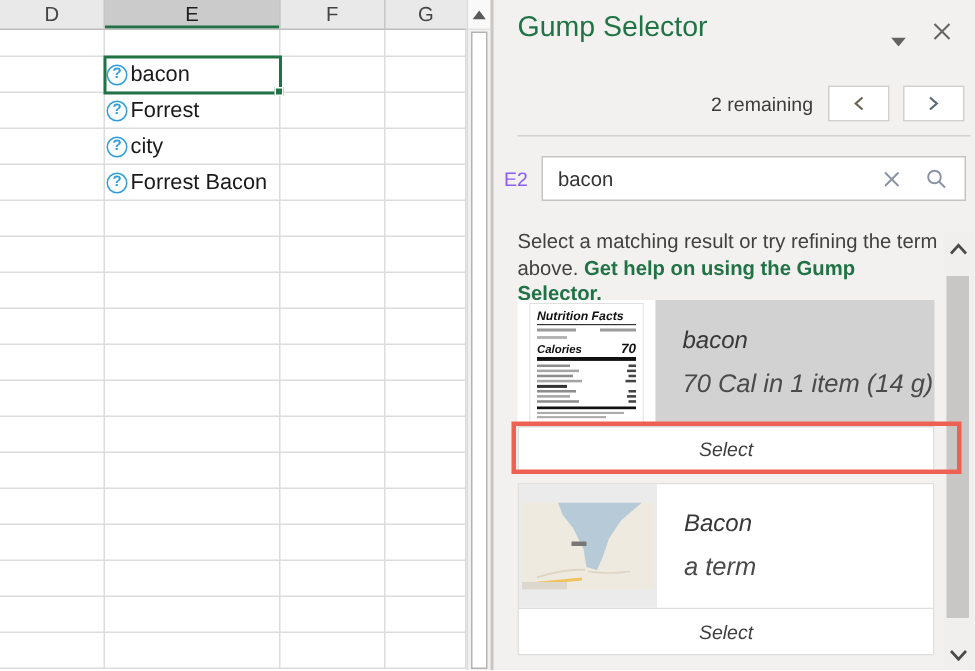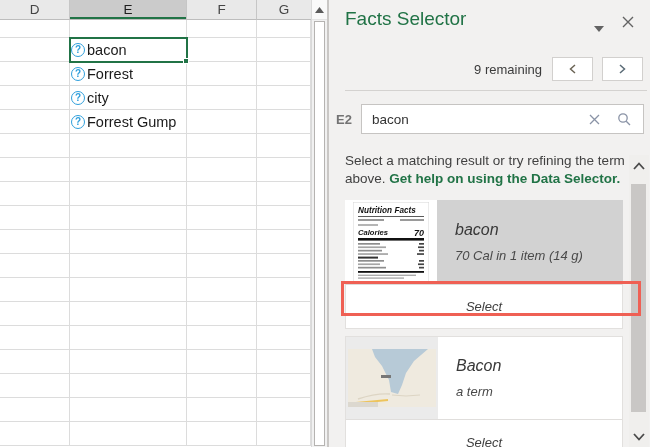--- a/index.html
+++ b/index.html
@@ -52,21 +52,21 @@
   .pane-dd{position:absolute;right:46px;top:18px;cursor:pointer;}
   .pane-close{position:absolute;right:16px;top:14px;cursor:pointer;}
   .counter{position:absolute;top:57px;left:0;right:7px;display:flex;align-items:center;
            justify-content:flex-end;gap:9px;}
   .counter .remaining{font-size:13px;color:#3b3b3b;margin-right:1px;}
   .navbtn{width:41px;height:24px;background:#fff;border:1px solid #d2d0ce;display:flex;
           align-items:center;justify-content:center;cursor:pointer;}
   .divider{position:absolute;left:16px;right:3px;top:90px;height:1px;background:#d4d2d0;}
   .searchrow{position:absolute;left:4px;right:6px;top:104px;height:30px;display:flex;
              align-items:center;gap:6px;}
-  .cellref{width:22px;text-align:center;font-size:13px;color:#737373;font-weight:bold;}
+  .cellref{width:22px;text-align:center;font-size:13px;color:#8b5cf6;}
   .searchbox{flex:1;height:30px;background:#fff;border:1px solid #c6c4c2;display:flex;
              align-items:center;}
   .searchbox input{flex:1;border:none;outline:none;background:transparent;font-size:13.5px;
                    color:#333;padding:0 0 0 10px;font-family:"Liberation Sans",sans-serif;}
   .sb-ic{display:flex;align-items:center;justify-content:center;cursor:pointer;}
   .sb-clear{margin-right:17px;}
   .sb-search{margin-right:12px;}
   .instruction{position:absolute;left:16px;top:152px;width:284px;font-size:13.5px;
                line-height:17.5px;color:#414141;}
   .helplink{color:#217346;font-weight:bold;cursor:pointer;}
@@ -74,22 +74,22 @@
   .results{position:absolute;left:16px;top:200px;width:278px;font-style:italic;}
   .card{width:278px;}
   .card-body{display:flex;height:84px;cursor:pointer;}
   .thumb{width:92px;flex:none;display:flex;align-items:center;justify-content:center;}
   .thumb.white{background:#fff;}
   .thumb.gray{background:#ebebeb;}
   .info{flex:1;display:flex;flex-direction:column;justify-content:center;padding-left:18px;}
   .info.hl{background:#d2d2d2;}
   .info.plain{background:#fff;}
   .r-title{font-size:16px;color:#383838;margin-bottom:9px;}
-  .r-sub{font-size:13px;color:#4a4a4a;}
-  .selectbtn{height:45px;background:#fff;border:1px solid #e2e0de;border-top:1px solid #dddbd9;
+  .r-sub{font-size:17px;color:#4a4a4a;}
+  .selectbtn{height:31px;background:#fff;border:1px solid #e2e0de;border-top:1px solid #dddbd9;
              display:flex;align-items:center;justify-content:center;font-size:13px;color:#3f3f3f;
              cursor:pointer;text-align:right;}
   .card2{margin-top:7px;border:1px solid #e2e0de;background:#fff;}
   .card2 .card-body{height:82px;}
   .card2 .selectbtn{border:none;border-top:1px solid #e0dedc;}
 
   .annotation{position:absolute;left:12px;top:281px;width:300px;height:35px;
               border:3px solid #ef6054;pointer-events:none;z-index:6;}
 
   
@@ -126,21 +126,21 @@
       </div>
       <div class="srow">
         <div class="cellE">
           <span class="qicon">?</span>
           <span>city</span>
         </div>
       </div>
       <div class="srow">
         <div class="cellE">
           <span class="qicon">?</span>
-          <span>Forrest Gump</span>
+          <span>Forrest Bacon</span>
         </div>
       </div>
       <div class="srow"></div>
       <div class="srow"></div>
       <div class="srow"></div>
       <div class="srow"></div>
       <div class="srow"></div>
       <div class="srow"></div>
       <div class="srow"></div>
       <div class="srow"></div>
@@ -158,35 +158,35 @@
   <div class="sheetscroll">
     <div class="ss-up">
       <svg width="9" height="6" viewBox="0 0 9 6">
           <path d="M4.5 0 L9 6 L0 6 Z" fill="#5a5a5a"></path>
         </svg>
     </div>
     <div class="ss-thumb"></div>
   </div>
 
   <div class="pane">
-    <div class="pane-title">Facts Selector</div>
+    <div class="pane-title">Gump Selector</div>
 
     <div class="pane-dd">
       <svg width="10" height="6" viewBox="0 0 10 6">
           <path d="M0 0 L10 0 L5 6 Z" fill="#636363"></path>
         </svg>
     </div>
     <div class="pane-close">
       <svg width="12" height="12" viewBox="0 0 12 12">
           <path d="M1 1 L11 11 M11 1 L1 11" stroke="#636363" stroke-width="1.4"></path>
         </svg>
     </div>
 
     <div class="counter">
-      <span class="remaining">9 remaining</span>
+      <span class="remaining">2 remaining</span>
       <div class="navbtn">
         <svg width="7" height="10" viewBox="0 0 7 10">
             <path d="M6 1 L1.5 5 L6 9" fill="none" stroke="#6b6455" stroke-width="1.5"></path>
           </svg>
       </div>
       <div class="navbtn">
         <svg width="7" height="10" viewBox="0 0 7 10">
             <path d="M1 1 L5.5 5 L1 9" fill="none" stroke="#5a6b76" stroke-width="1.5"></path>
           </svg>
       </div>
@@ -206,21 +206,21 @@
         <span class="sb-ic sb-search">
           <svg width="14" height="14" viewBox="0 0 14 14">
               <circle cx="6" cy="6" r="4.2" fill="none" stroke="#8a93a6" stroke-width="1.3"></circle>
               <path d="M9.2 9.2 L13 13" stroke="#8a93a6" stroke-width="1.3"></path>
             </svg>
         </span>
       </div>
     </div>
 
     <div class="instruction">
-      <span>Select a matching result or try refining the term above. </span><span class="helplink">Get help on using the Data Selector.</span>
+      <span>Select a matching result or try refining the term above. </span><span class="helplink">Get help on using the Gump Selector.</span>
     </div>
 
     <div class="results">
 
       <div class="card">
         <div class="card-body">
           <div class="thumb white">
             <svg width="76" height="80" viewBox="0 0 76 80">
               <rect x="0" y="0" width="76" height="80" fill="#fff" stroke="#d6d6d6" stroke-width="1"></rect>
               <text x="5" y="11" font-size="8.2" font-weight="bold" fill="#111" font-family="Liberation Sans, sans-serif">Nutrition Facts</text>

